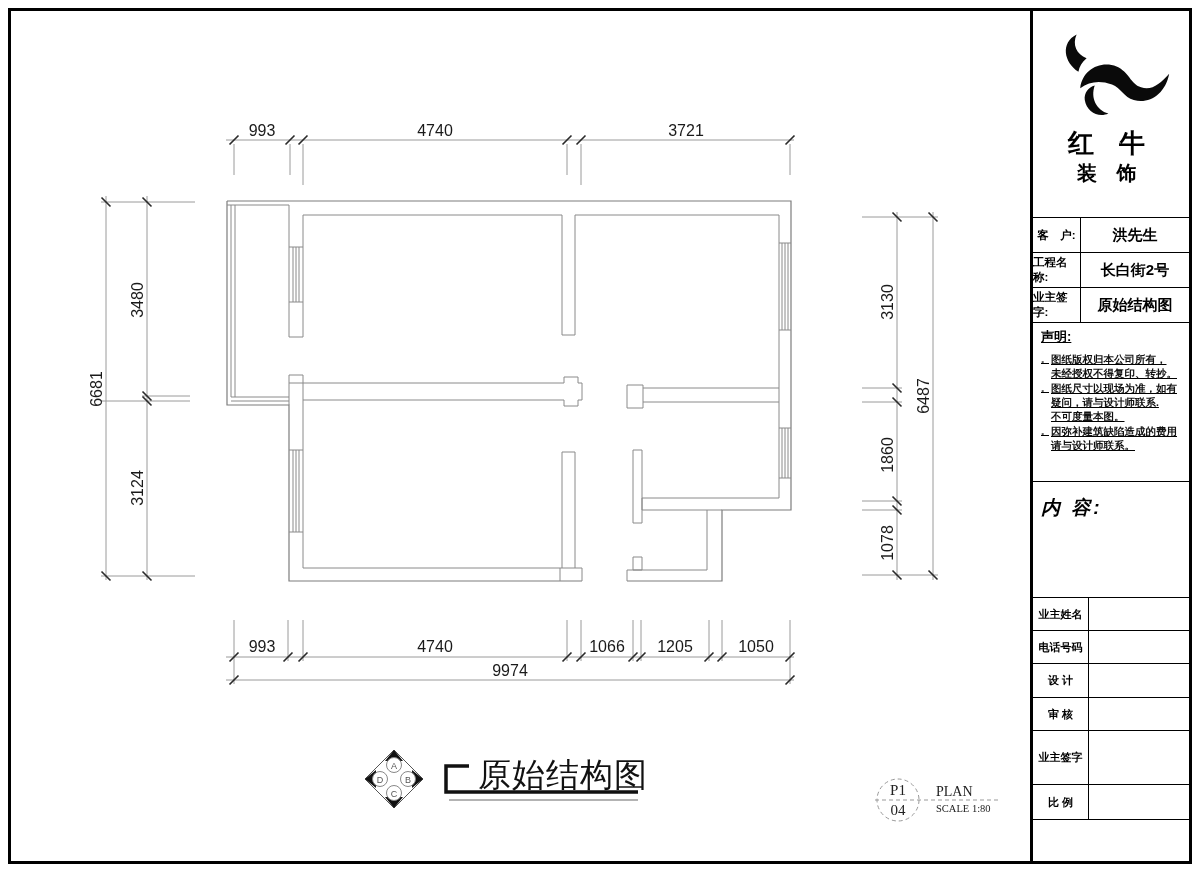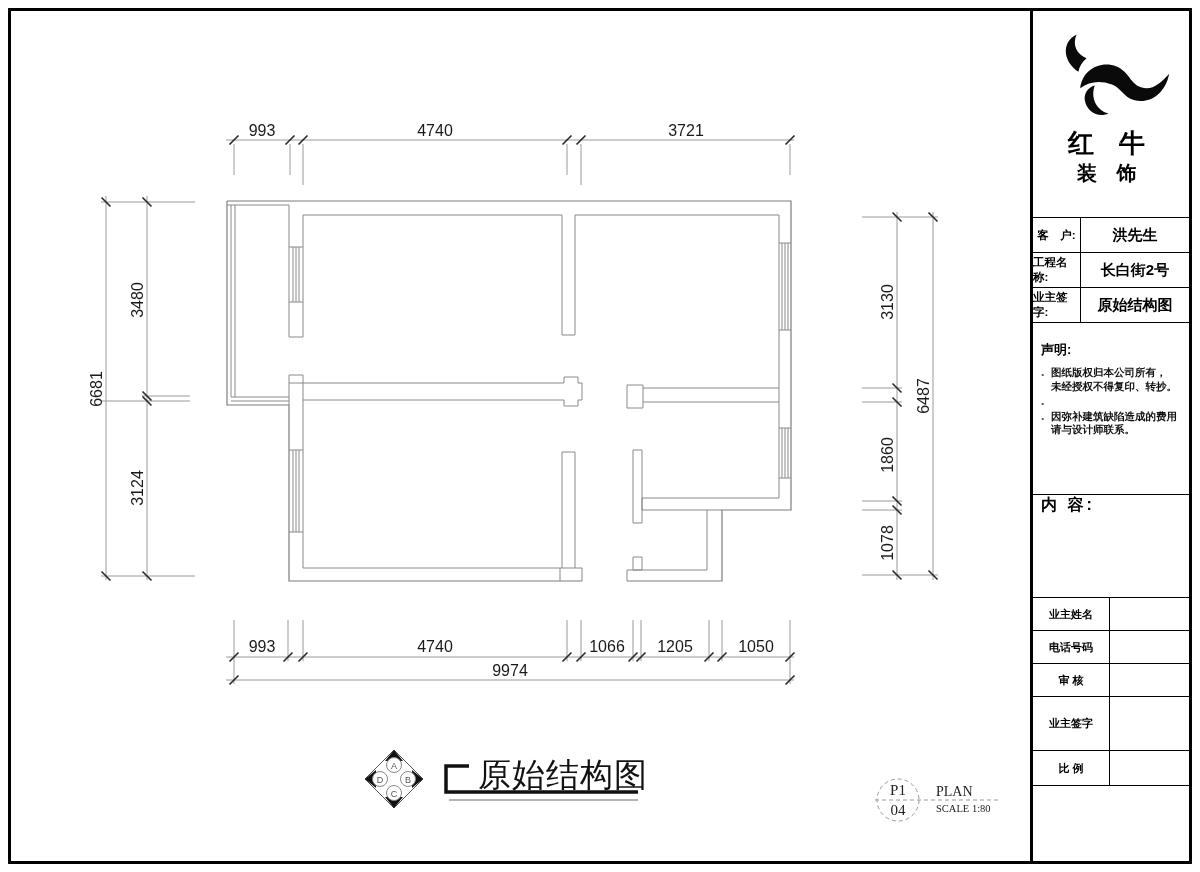--- a/index.html
+++ b/index.html
@@ -9,30 +9,30 @@
   
   .titleblock{position:absolute;left:1030px;top:8px;width:162px;height:856px;border-left:3px solid #000;box-sizing:border-box;background:#fff;padding-left:46px;}
   .tb-sec{position:absolute;left:0;right:3px;border-bottom:1px solid #000;box-sizing:border-box;overflow:hidden;}
   .tb-logo{top:0;height:210px;}
   .brand1{position:absolute;left:0;width:100%;top:118px;text-align:center;font-size:26px;font-weight:bold;letter-spacing:9px;color:#000;}
   .brand2{position:absolute;left:44px;top:152px;font-size:20px;font-weight:bold;letter-spacing:7px;color:#000;text-align:right;}
   .tb-fields{top:210px;height:105px;border-bottom:none;}
   .tb-field{display:flex;height:35px;border-bottom:1px solid #000;box-sizing:border-box;}
   .tb-field .lab{width:48px;border-right:1px solid #000;display:flex;align-items:center;justify-content:center;font-size:11.5px;font-weight:bold;color:#000;box-sizing:border-box;}
   .tb-field .val{flex:1;display:flex;align-items:center;justify-content:center;font-size:15px;font-weight:bold;color:#000;}
-  .tb-statement{top:325px;height:162px;padding:8px 6px 0 8px;}
+  .tb-statement{top:312px;height:162px;padding:8px 6px 0 8px;text-decoration:underline;}
   .st-head{font-size:13px;font-weight:bold;color:#000;margin-bottom:7px;}
   .st-item{display:flex;font-size:10.5px;font-weight:bold;color:#111;line-height:1.3;margin-bottom:2px;}
   .st-item .bullet{font-size:8px;margin:2px 2px 0 0;}
   .st-item .txt{white-space:pre-line;}
   .tb-content{top:477px;height:113px;padding:10px 0 0 8px;}
-  .ct-head{font-size:16px;font-weight:bold;letter-spacing:3px;color:#000;}
+  .ct-head{font-size:19px;font-weight:bold;letter-spacing:3px;color:#000;font-style:italic;}
   .tb-rows{top:590px;height:255px;border-bottom:none;}
   .tb-row{display:flex;border-bottom:1px solid #000;box-sizing:border-box;}
-  .tb-row .lab{width:77px;border-right:1px solid #000;display:flex;align-items:center;justify-content:center;font-size:11px;font-weight:bold;color:#000;box-sizing:border-box;}
+  .tb-row .lab{width:56px;border-right:1px solid #000;display:flex;align-items:center;justify-content:center;font-size:11px;font-weight:bold;color:#000;box-sizing:border-box;}
   .tb-row .val{flex:1;}
   text{font-family:"Liberation Sans",sans-serif;}
   .dimtxt{font-size:16px;fill:#1a1a1a;}
   .cadtxt{font-family:"Liberation Serif",serif;fill:#222;}
 </style>
 </head>
 <body>
 
 <svg id="plan-svg" width="1030" height="872" viewBox="0 0 1030 872">
 
@@ -168,20 +168,23 @@
 
   <div class="tb-sec tb-statement">
     <div class="st-head">声明:</div>
     <div class="st-item">
       <span class="bullet">。</span>
       <span class="txt">图纸版权归本公司所有，
 未经授权不得复印、转抄。</span>
     </div>
     <div class="st-item">
       <span class="bullet">。</span>
+      <span class="txt">图纸尺寸以现场为准，如有
+疑问，请与设计师联系.
+不可度量本图。</span>
     </div>
     <div class="st-item">
       <span class="bullet">。</span>
       <span class="txt">因弥补建筑缺陷造成的费用
 请与设计师联系。</span>
     </div>
   </div>
 
   <div class="tb-sec tb-content">
     <div class="ct-head">内 容:</div>
@@ -189,20 +192,24 @@
 
   <div class="tb-sec tb-rows">
     <div class="tb-row" style="height:33px">
       <div class="lab">业主姓名</div>
       <div class="val"></div>
     </div>
     <div class="tb-row" style="height:33px">
       <div class="lab">电话号码</div>
       <div class="val"></div>
     </div>
+    <div class="tb-row" style="height:34px">
+      <div class="lab">设 计</div>
+      <div class="val"></div>
+    </div>
     <div class="tb-row" style="height:33px">
       <div class="lab">审 核</div>
       <div class="val"></div>
     </div>
     <div class="tb-row" style="height:54px">
       <div class="lab">业主签字</div>
       <div class="val"></div>
     </div>
     <div class="tb-row" style="height:35px">
       <div class="lab">比 例</div>

